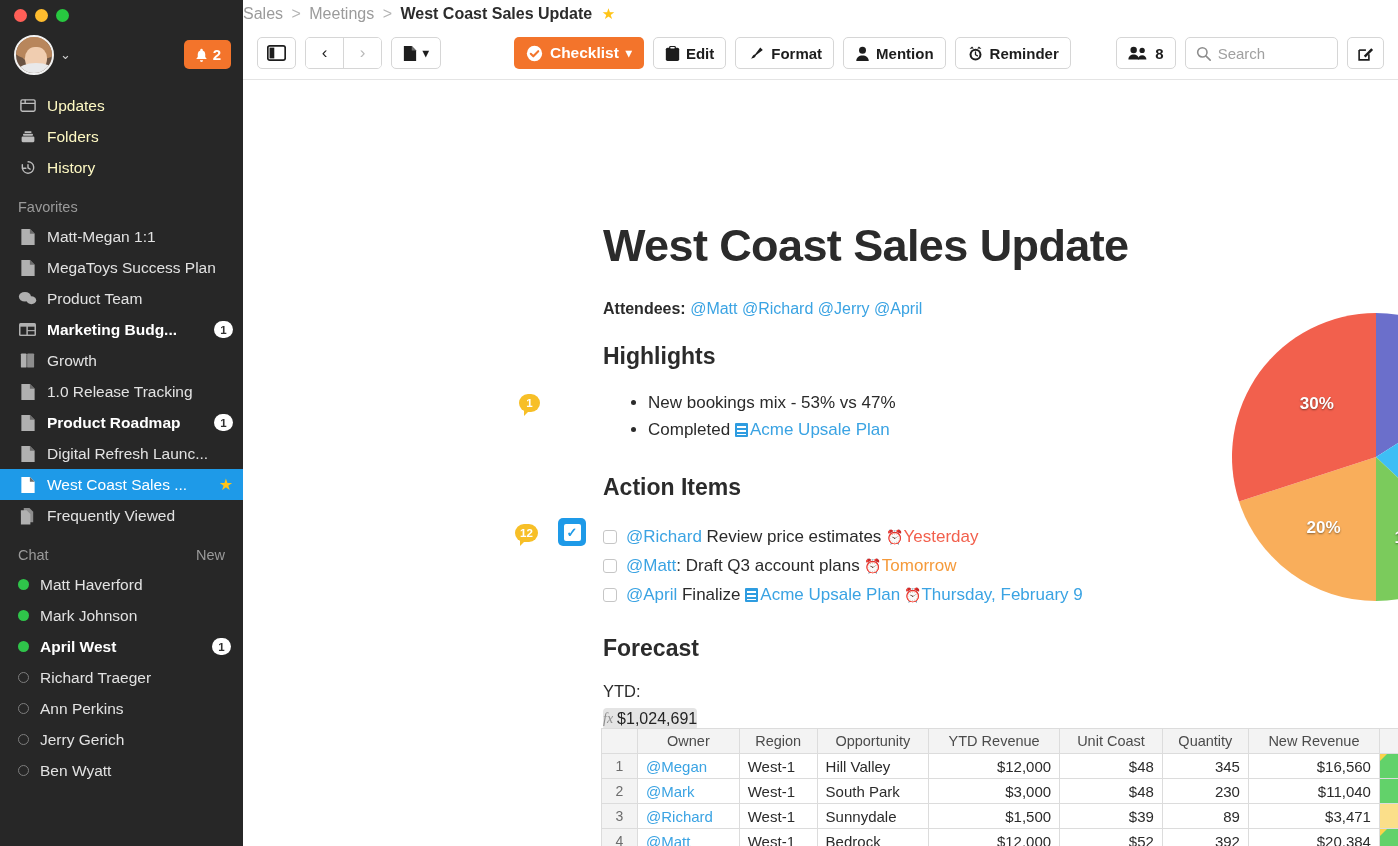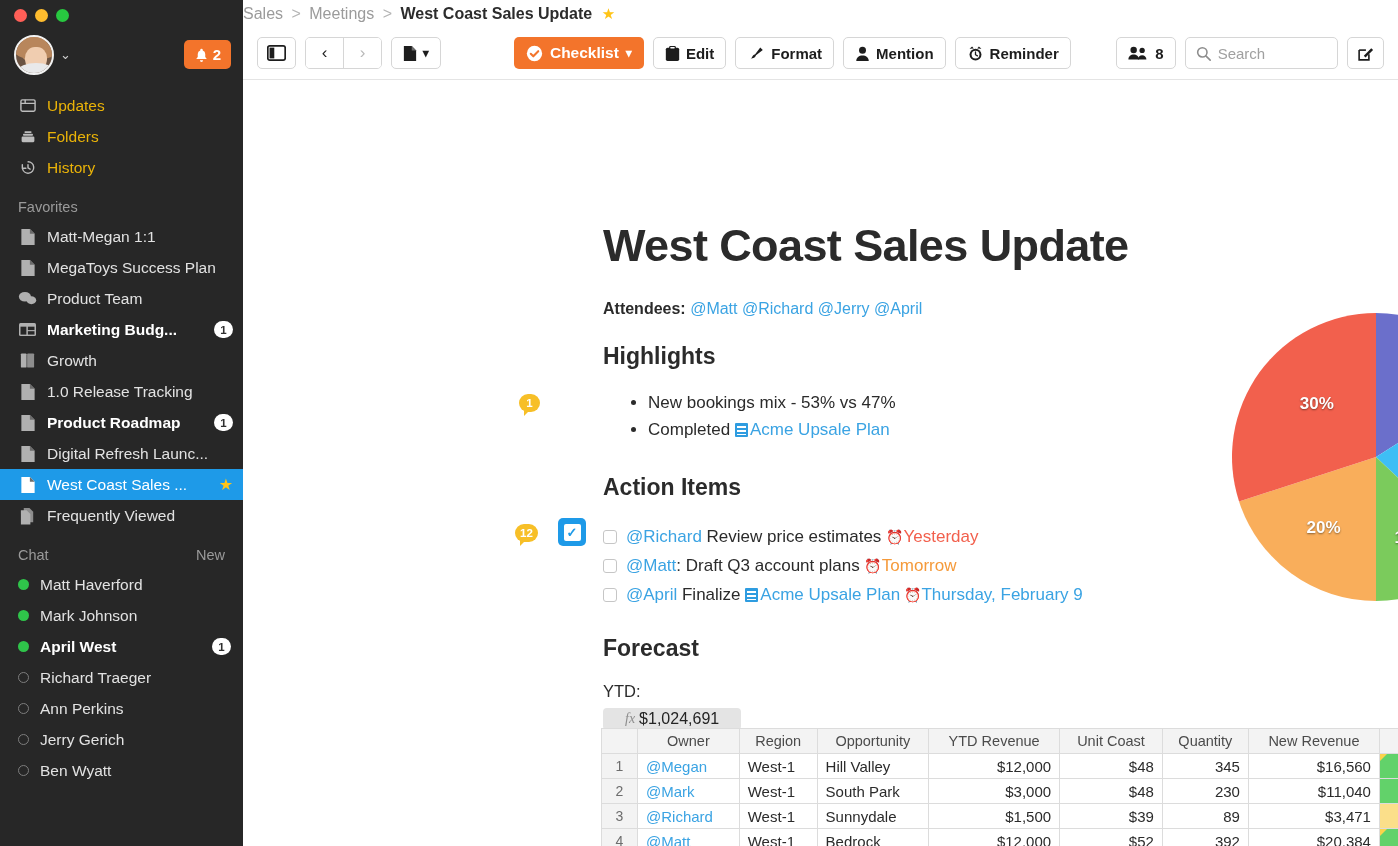--- a/index.html
+++ b/index.html
@@ -49,21 +49,21 @@
     margin-left: auto; background: #f3742b; border-radius: 5px;
     height: 29px; min-width: 47px; display: flex; align-items: center;
     justify-content: center; gap: 4px; color: #fff; font-size: 15px;
     font-weight: bold; padding: 0 8px; cursor: pointer;
   }
   .bellbtn svg { display: block; }
 
   .navlist { padding-top: 12px; }
   .navitem {
     display: flex; align-items: center; height: 31px;
-    padding: 0 10px 0 18px; color: #eab308; font-size: 15.5px;
+    padding: 0 10px 0 18px; color: #fef9c3; font-size: 15.5px;
     cursor: pointer; gap: 10px; white-space: nowrap;
   }
   .navitem .ico { width: 19px; height: 19px; flex: 0 0 19px; display: flex; align-items: center; justify-content: center; }
   .section-head {
     padding: 16px 18px 6px 18px; font-size: 14.5px; color: #9a9a9a;
     display: flex; justify-content: space-between; align-items: flex-end;
   }
   .favitem {
     display: flex; align-items: center; height: 31px;
     padding: 0 10px 0 18px; font-size: 15.5px; color: #e2e2e2;
@@ -179,21 +179,21 @@
     border-radius: 5px; display: flex; align-items: center; justify-content: center; cursor: pointer;
   }
   .checkmarker .inner {
     width: 17px; height: 17px; background: #fff; border-radius: 2px;
     display: flex; align-items: center; justify-content: center;
     color: #1e9ae8; font-size: 13px; font-weight: bold;
   }
 
   .fx-chip {
     display: inline-flex; align-items: center; gap: 4px; background: #e4e4e4;
-    border-radius: 4px; padding: 2px 22px; font-size: 16px; color: #242424;
+    border-radius: 4px; padding: 2px 0; font-size: 16px; color: #242424;
   }
   .fx-chip .fx { font-style: italic; color: #8d8d8d; font-size: 14px; font-family: "Liberation Serif", serif; }
 
   
   #sheet {
     position: absolute; left: 358px; top: 648px; width: 912px;
     border: 1px solid #c9c9c9; border-collapse: collapse;
     font-size: 15px; color: #2b2b2b; background: #fff;
   }
   #sheet th, #sheet td {

